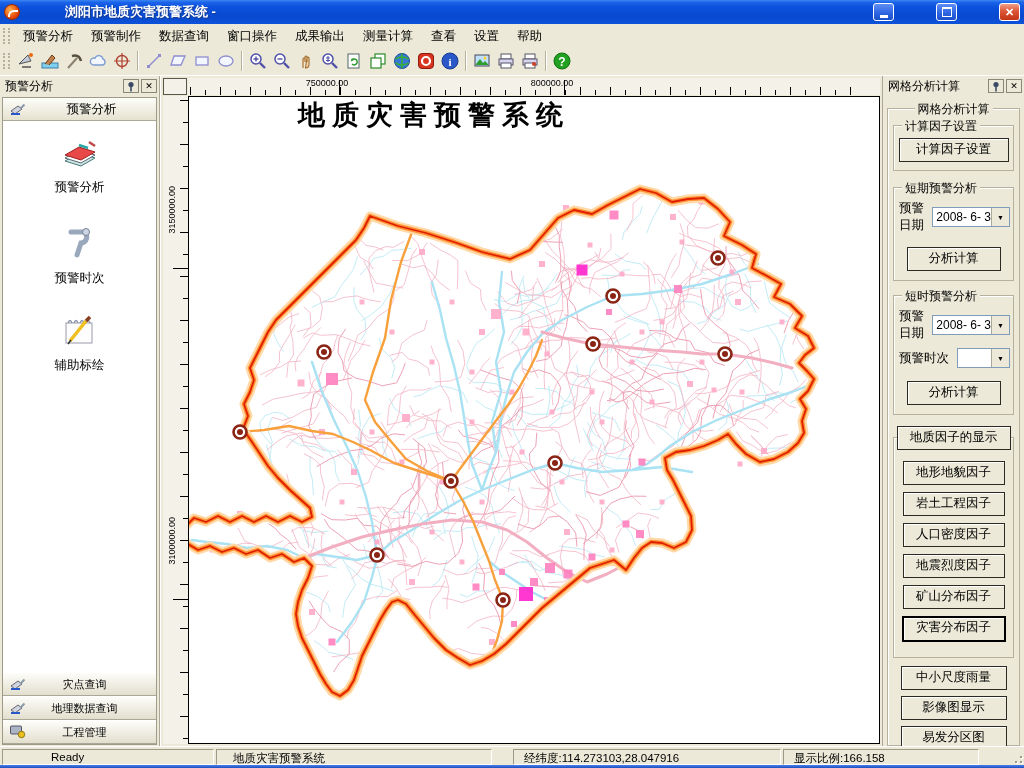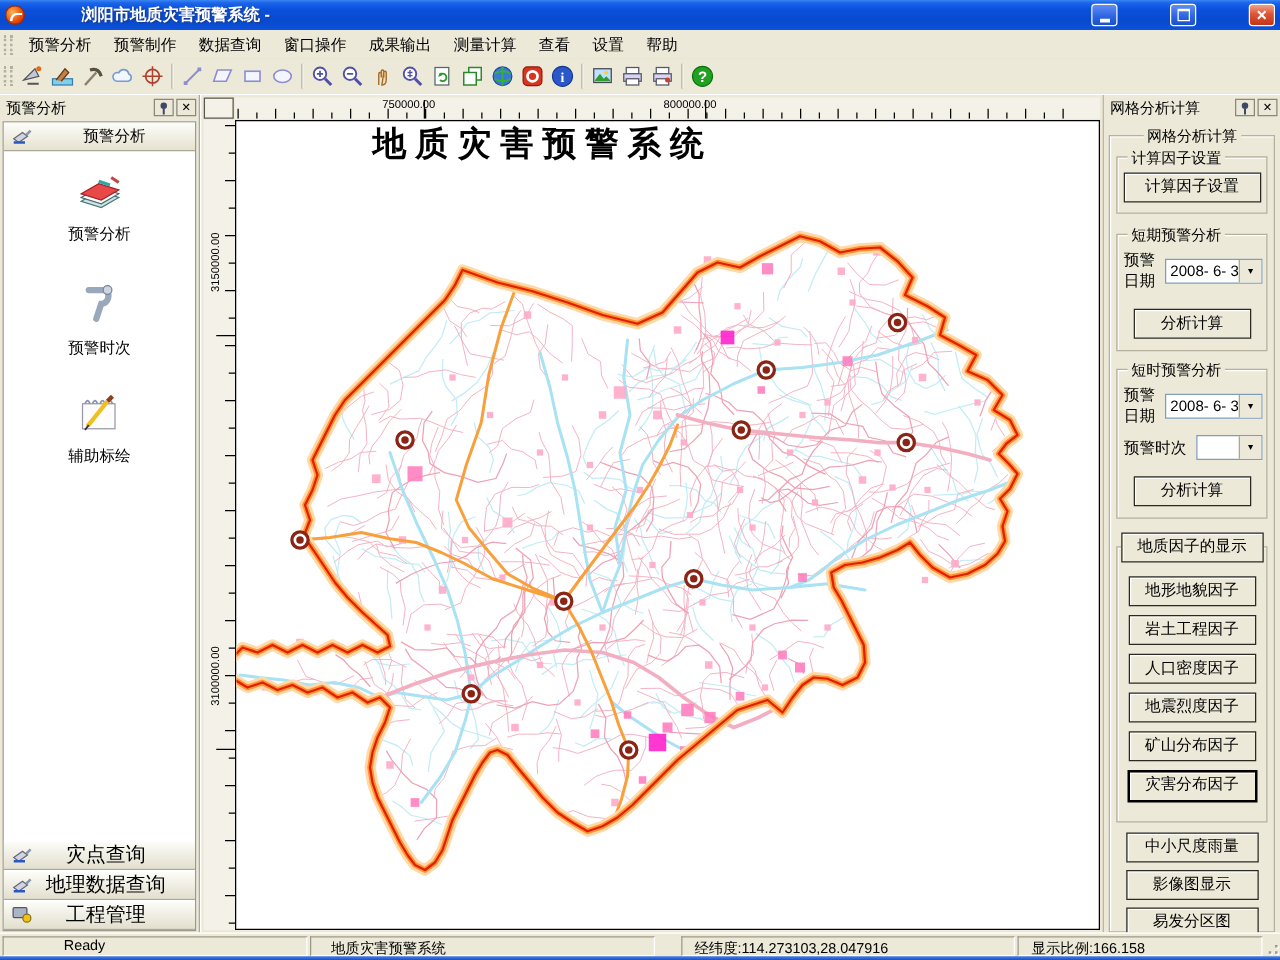--- a/index.html
+++ b/index.html
@@ -52,21 +52,21 @@
   .lsection .stext{flex:1;text-align:center;font-size:12.5px;}
   .ltools{flex:1;}
   .ltool{margin-top:16px;text-align:center;}
   .ltool+.ltool{margin-top:26px;}
   .ltool .tlabel{margin-top:5px;font-size:12.5px;}
   .lbars{}
   .lbar{height:22px;display:flex;align-items:center;
     background:linear-gradient(180deg,#fdfdf9,#e3dfce);
     border-top:1px solid #fff;border-bottom:1px solid #aca899;}
   .lbar .sicon{margin-left:6px;}
-  .lbar .btext{flex:1;text-align:center;font-size:16px;padding-right:14px;}
+  .lbar .btext{flex:1;text-align:center;font-size:11px;padding-right:14px;}
   
   .maparea{flex:1;position:relative;background:#ECE9D8;border-left:1px solid #fff;}
   .corner{position:absolute;left:2px;top:2px;width:24px;height:17px;
     border:1px solid #58564a;background:#f4f2e8;box-sizing:border-box;}
   .rulerx{position:absolute;left:27px;right:2px;top:2px;height:17px;overflow:hidden;background:#f4f2e8;}
   .rulerx .tick{position:absolute;bottom:0;width:1px;background:#000;}
   .rulerx .rlab{position:absolute;top:0;font-size:9px;transform:translateX(-50%);white-space:nowrap;}
   .rulery{position:absolute;left:2px;top:20px;width:25px;bottom:2px;overflow:hidden;background:#f4f2e8;}
   .rulery .tick{position:absolute;right:0;height:1px;background:#000;}
   .rulery .vlab{position:absolute;left:4px;font-size:9px;writing-mode:vertical-rl;
@@ -1039,21 +1039,21 @@
             <div class="xpbtn" style="width: 104px; margin: 6px auto;">影像图显示</div>
             <div class="xpbtn" style="width: 104px; margin: 6px auto;">易发分区图</div>
             <div class="xpbtn" style="width: 104px; margin: 6px auto;">防治规划图</div>
           </div>
       </div>
     </div>
   </div>
 </div>
 
 <div class="statusbar">
-  <div class="sbp" style="width:244px;padding-left:48px;" id="sb0">Ready</div>
+  <div class="sbp" style="width:212px;padding-left:48px;" id="sb0">Ready</div>
   <div class="sbp" style="width:276px;padding-left:16px;" id="sb1">地质灾害预警系统</div>
   <div class="sbp" style="width:268px;padding-left:10px;margin-left:21px;" id="sb2">经纬度:114.273103,28.047916</div>
   <div class="sbp" style="width:196px;padding-left:10px;" id="sb3">显示比例:166.158</div>
   <div class="sgrip">
     <i style="right:2px;bottom:2px"></i>
       <i style="right:2px;bottom:7px"></i>
       <i style="right:7px;bottom:2px"></i>
   </div>
 </div>
 <div class="taskline"></div>

